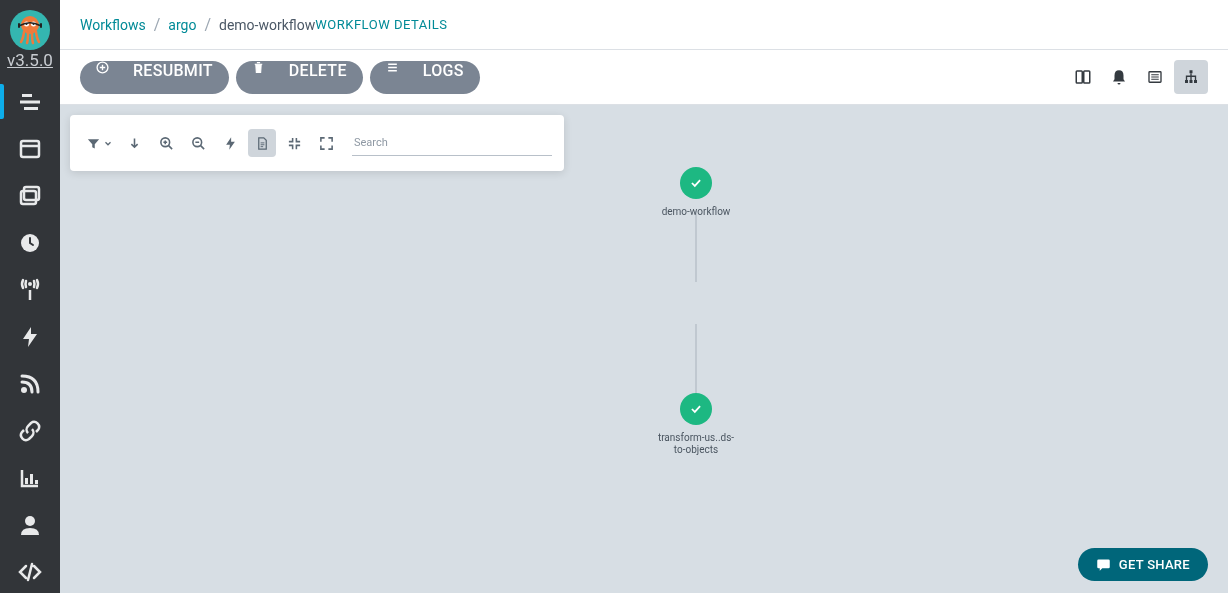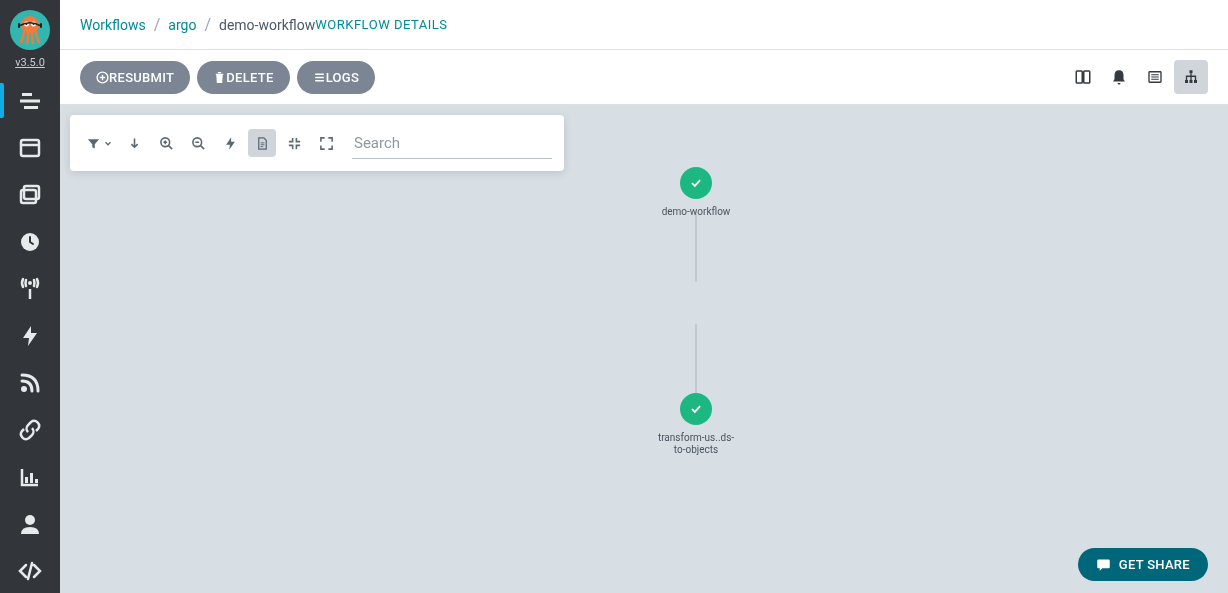--- a/index.html
+++ b/index.html
@@ -37,22 +37,21 @@
       border-radius: 50%;
       background: #34b6b0;
       display: flex;
       align-items: center;
       justify-content: center;
       position: relative;
     }
     .logo svg { width: 32px; height: 32px; }
     .version {
       color: #c9cdd2;
-      font-size: 11px;
-      margin-top: 6px;
+      font-size: 17px;
       text-decoration: underline;
     }
     .nav-icons {
       display: flex;
       flex-direction: column;
       width: 100%;
     }
     .nav-item {
       width: 60px;
       height: 47px;
@@ -130,27 +129,27 @@
       display: flex;
       gap: 7px;
     }
     .pill-btn {
       background: #7b8593;
       color: #fff;
       border: none;
       border-radius: 18px;
       padding: 0 16px;
       height: 33px;
-      font-size: 13px;
+      font-size: 16px;
       font-weight: 500;
       letter-spacing: 0.3px;
       cursor: pointer;
       display: flex;
-      align-items: center;
-      gap: 0;
+      align-items: flex-start;
+      gap: 24px;
     }
     .pill-btn svg {
       width: 13px;
       height: 13px;
       fill: #fff;
     }
     .action-right {
       display: flex;
       gap: 2px;
       align-items: center;
@@ -208,21 +207,21 @@
       background: #cfd5db;
     }
     .tool-btn svg {
       width: 15px;
       height: 15px;
       fill: #5b6874;
     }
     .search-input {
       border: none;
       border-bottom: 1px solid #b8c0c9;
-      font-size: 15px;
+      font-size: 11px;
       padding: 6px 2px;
       width: 200px;
       outline: none;
       color: #ef4444;
       margin-left: 8px;
     }
     .search-input::placeholder { color: #8f99a4; }
     .graph {
       position: absolute;
       left: 0;

